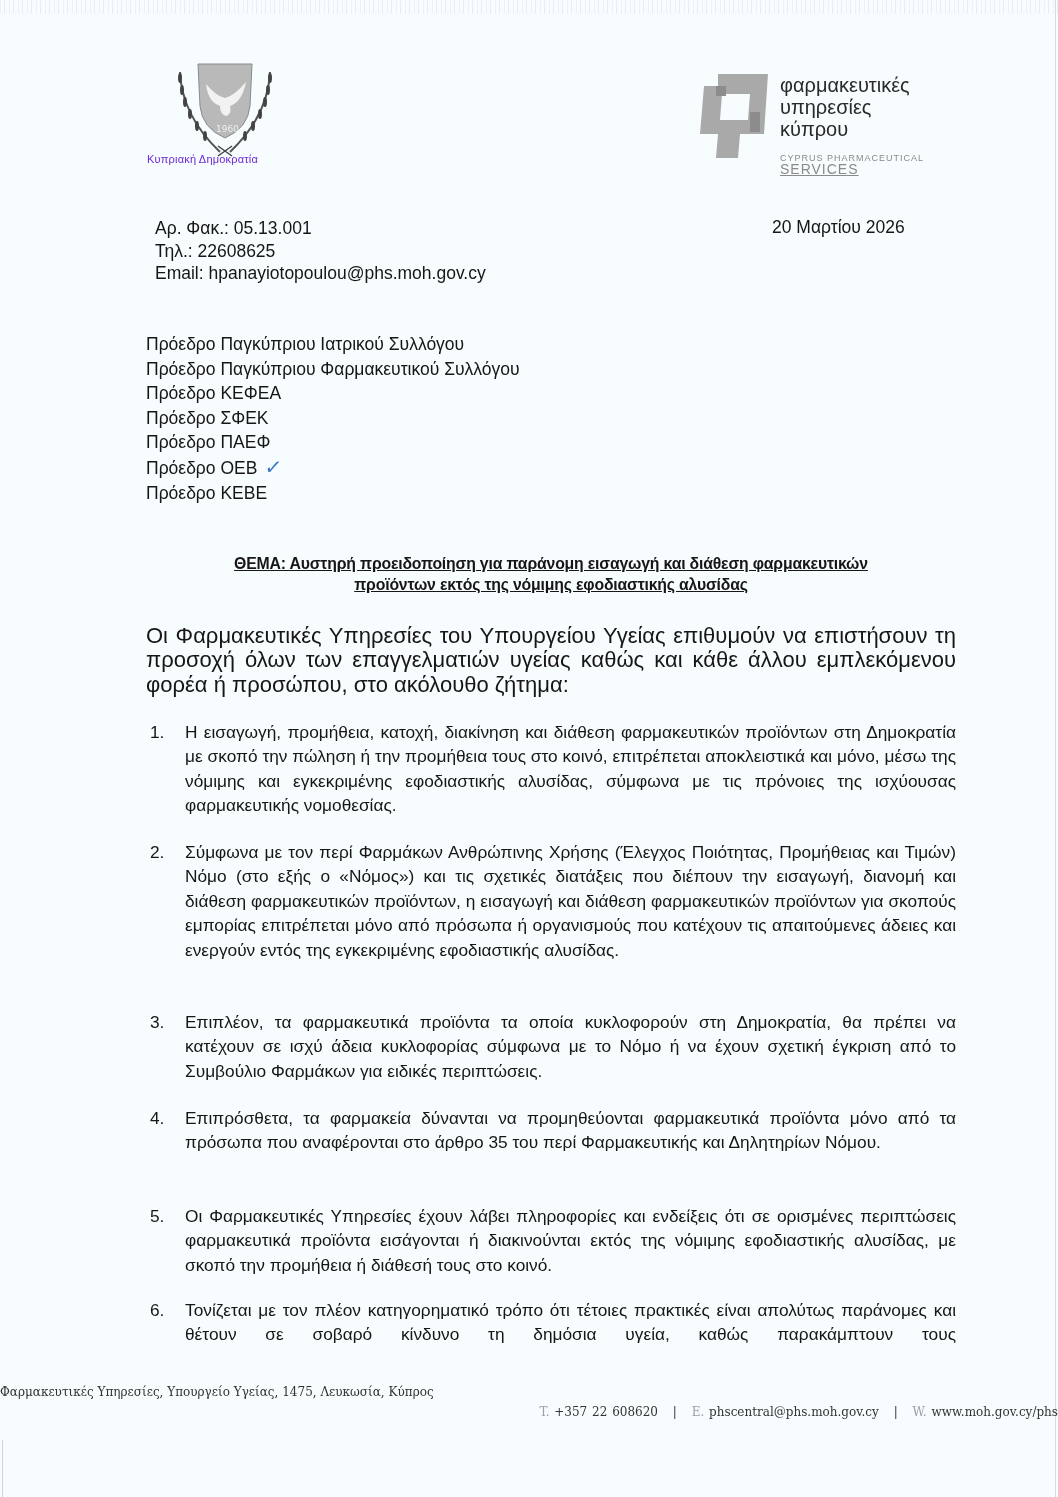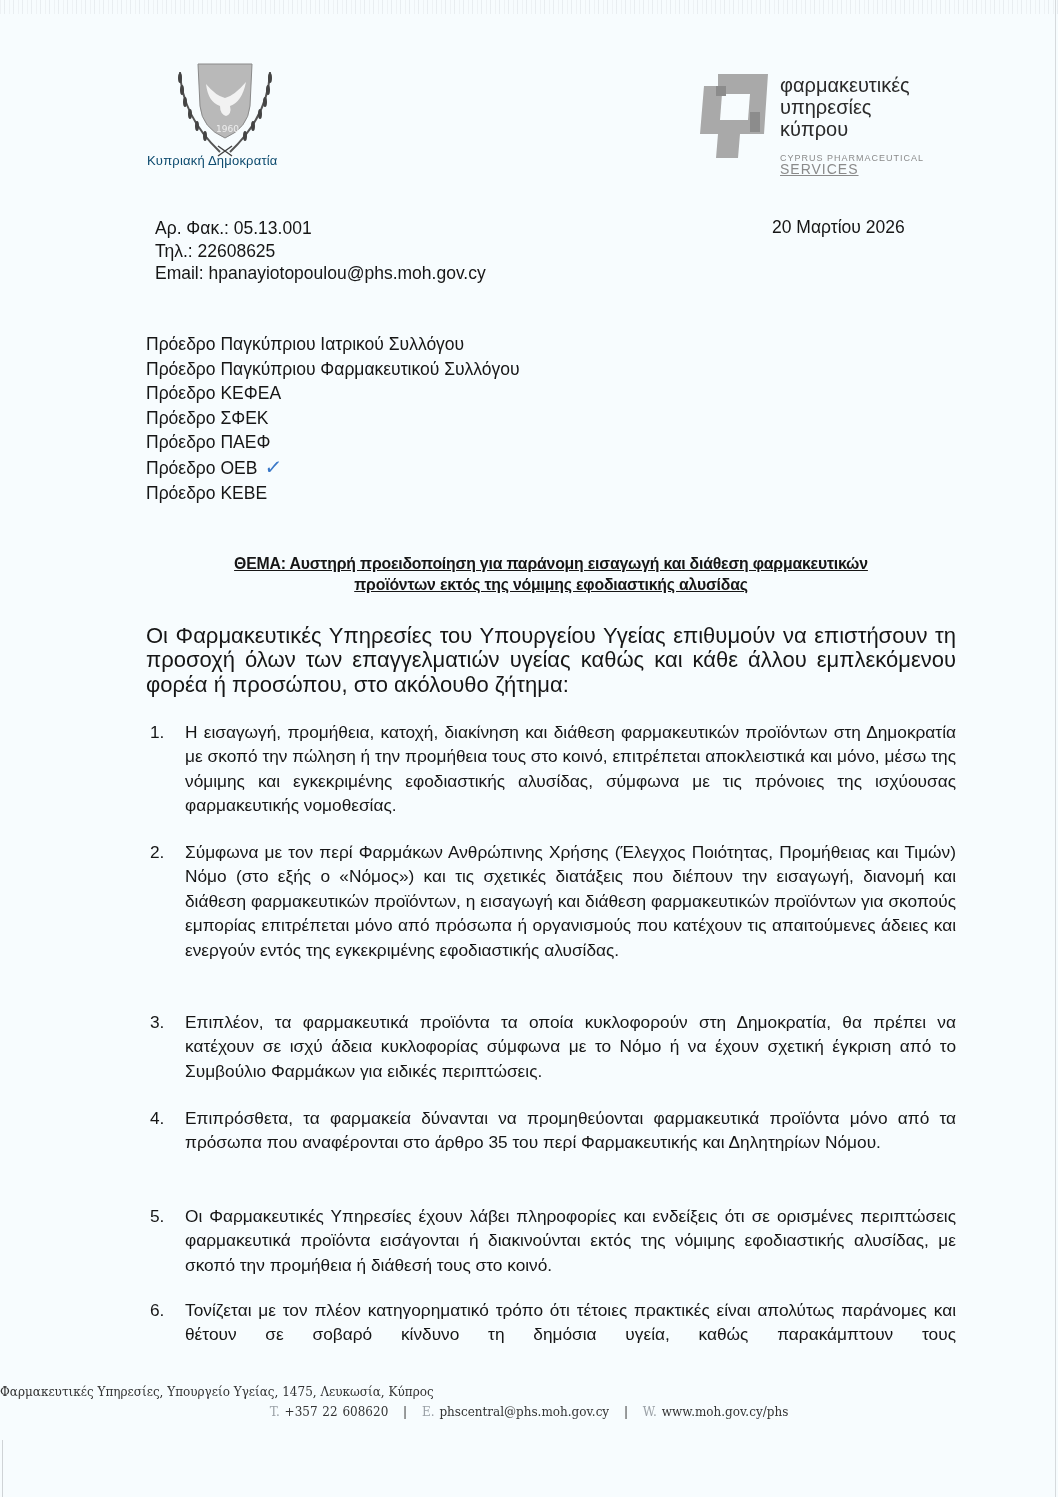--- a/index.html
+++ b/index.html
@@ -12,21 +12,21 @@
   .scan-noise {
     position: absolute; left: 0; top: 0; width: 1058px; height: 14px;
     background: repeating-linear-gradient(90deg, #e8ecef 0 1px, transparent 1px 4px, #dfe4e8 4px 5px, transparent 5px 9px);
     opacity: 0.6;
   }
   .edge-right { position: absolute; right: 2px; top: 0; width: 1px; height: 1497px; background: #d6dadd; }
   .edge-left { position: absolute; left: 2px; top: 1440px; width: 1px; height: 57px; background: #cfd3d6; }
 
   
   .coat { position: absolute; left: 150px; top: 56px; width: 150px; height: 110px; }
-  .coat-label { position: absolute; left: 147px; top: 153px; font-size: 13px; color: #0c4a6e; letter-spacing: 0.2px; }
+  .coat-label { position: absolute; left: 147px; top: 153px; font-size: 11px; color: #6d28d9; letter-spacing: 0.2px; }
 
   
   .plogo { position: absolute; left: 694px; top: 72px; width: 78px; height: 90px; }
   .plogo-text { position: absolute; left: 780px; top: 74px; }
   .plogo-line { font-size: 20px; line-height: 22px; color: #2a2a2a; }
   .plogo-sub { font-size: 9px; color: #8a8a8a; letter-spacing: 1px; line-height: 11px; margin-top: 13px; }
   .plogo-sub2 { font-size: 14px; color: #8a8a8a; letter-spacing: 1px; line-height: 11px; text-decoration: underline; }
 
   .meta { position: absolute; left: 155px; top: 217px; font-size: 17.5px; line-height: 22.5px; }
   .date { position: absolute; left: 772px; top: 217px; font-size: 17.5px; }
@@ -47,21 +47,21 @@
 
   .item { position: absolute; left: 150px; width: 806px; font-size: 17.3px; line-height: 24.4px; }
   .item .num { position: absolute; left: 0; top: 0; width: 32px; }
   .item .text { margin-left: 35px; text-align: justify; text-align-last: left; }
 
   .footer1 {
     position: absolute; left: 0; width: 856px; top: 1385px; text-align: left;
     font-family: "DejaVu Serif", serif; font-size: 12px; color: #333;
   }
   .footer2 {
-    position: absolute; left: 0; width: 1058px; top: 1405px; text-align: center;
+    position: absolute; left: 0; width: 1058px; top: 1405px; text-align: right;
     font-family: "DejaVu Serif", serif; font-size: 12px; color: #333; word-spacing: 1px;
   }
   .footer2 .lbl { color: #9aa0a6; }
   .footer2 .sep { margin: 0 10px; color: #333; }
 </style>
 </head>
 <body>
 
 <div class="scan-noise"></div>
 <div class="edge-right"></div>

